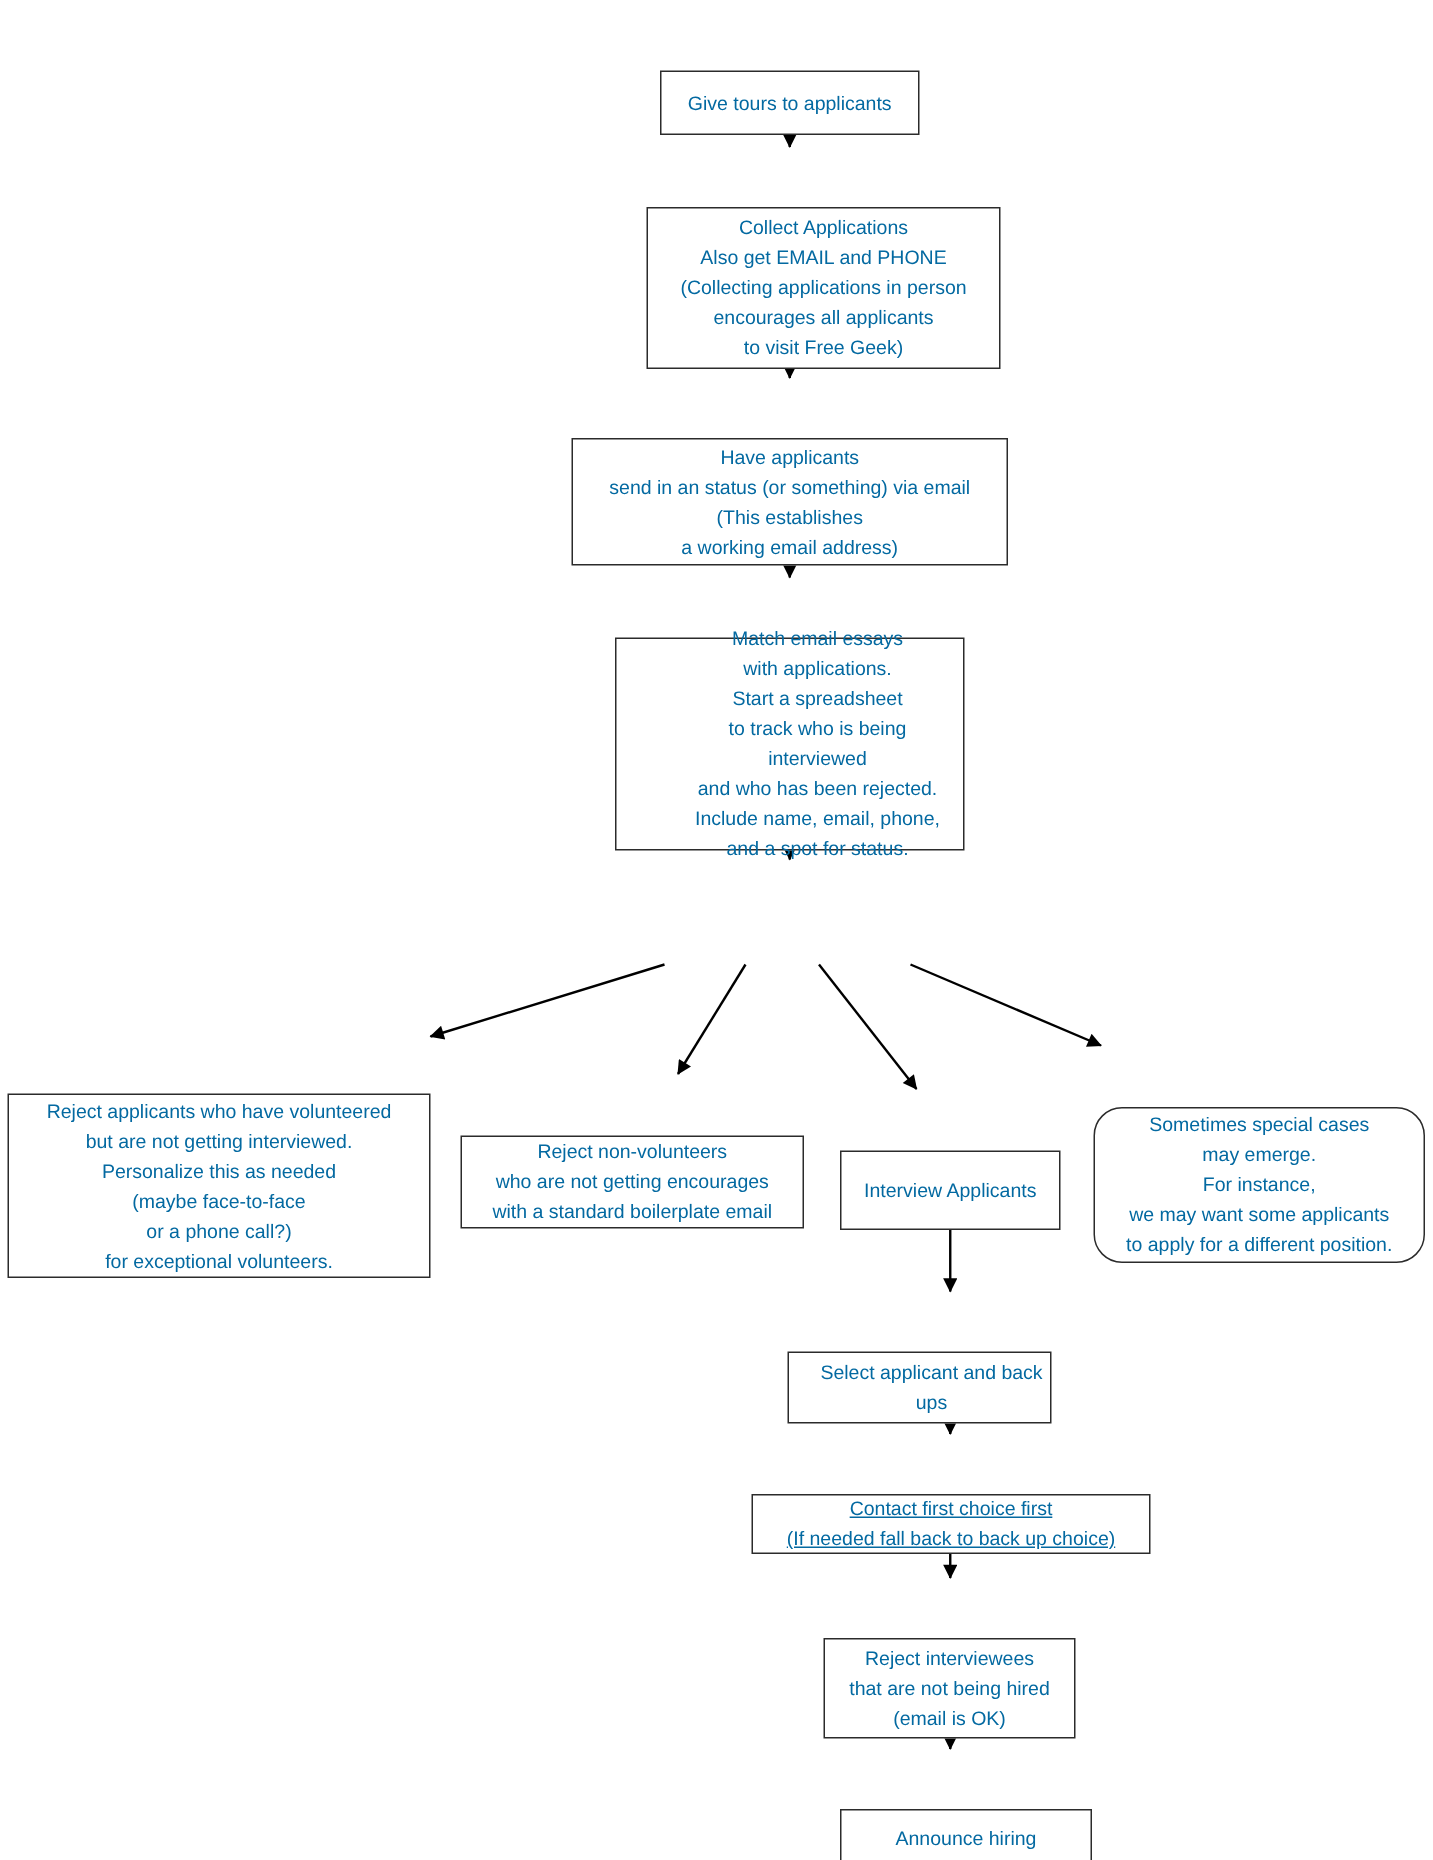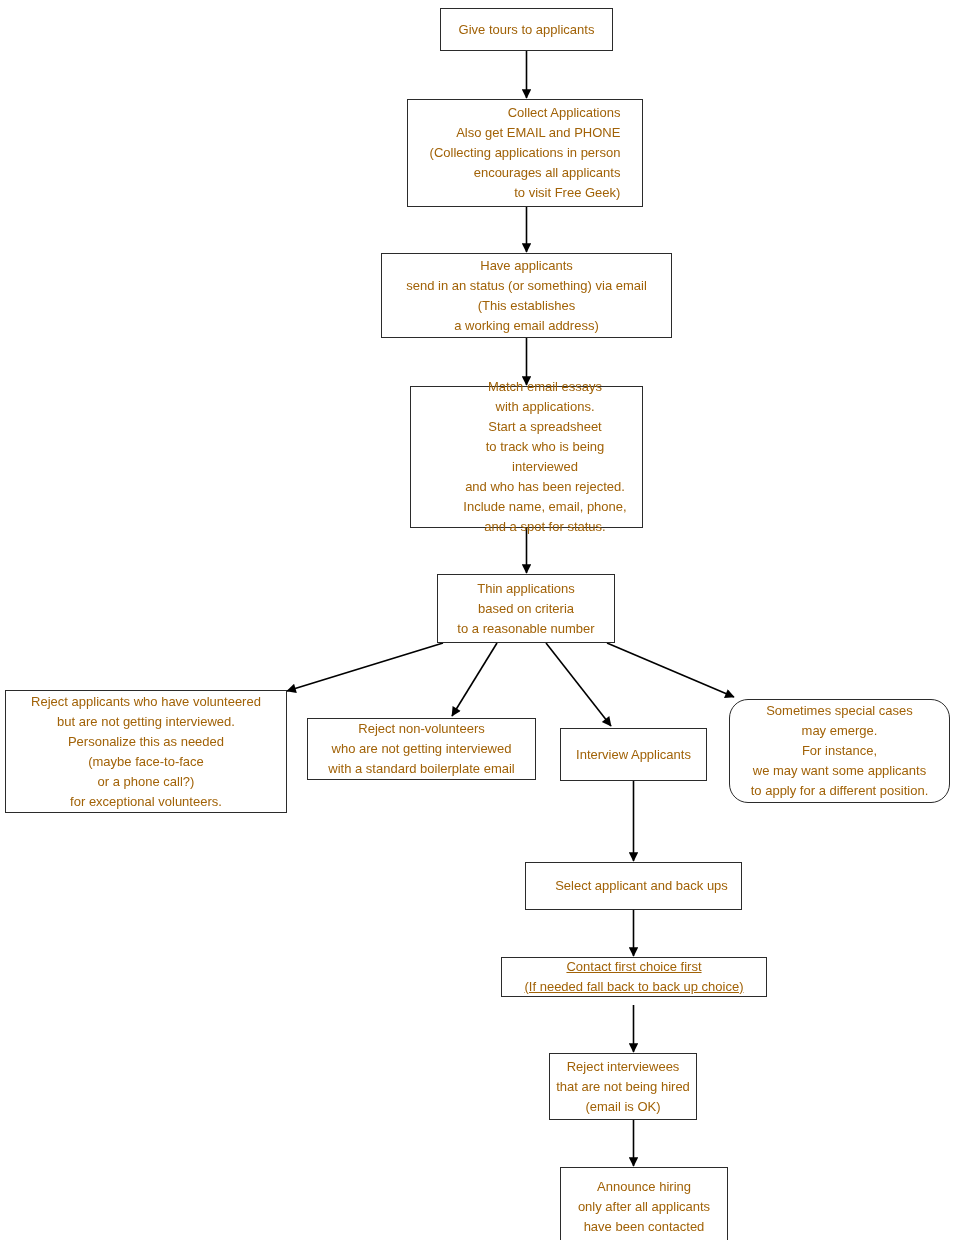--- a/index.html
+++ b/index.html
@@ -13,55 +13,56 @@
     width: 955px;
     height: 1240px;
     background: #ffffff;
     overflow: hidden;
   }
   .node {
     position: absolute;
     box-sizing: border-box;
     background: #ffffff;
     border: 1.5px solid #2b2b2b;
-    color: #a16207;
+    color: #0369a1;
     font-size: 13px;
     line-height: 20px;
     text-align: center;
     white-space: pre-line;
     display: flex;
     align-items: center;
     justify-content: center;
     padding: 2px 4px;
     z-index: 2;
+    margin-top: 39px;
   }
   #edges {
     position: absolute;
     top: 0;
     left: 0;
     z-index: 1;
     pointer-events: none;
   }
   #edges line {
     stroke: #000000;
     stroke-width: 1.6;
   }
   
   #n-give-tours          { left: 440px; top: 8px;    width: 173px; height: 43px;  }
-  #n-collect-apps        { left: 407px; top: 99px;   width: 236px; height: 108px; text-align: right; }
+  #n-collect-apps        { left: 431px; top: 99px;   width: 236px; height: 108px; }
   #n-send-essay          { left: 381px; top: 253px;  width: 291px; height: 85px;  }
   #n-match-essays        { left: 410px; top: 386px;  width: 233px; height: 142px; padding-left: 41px; }
   #n-thin-apps           { left: 437px; top: 574px;  width: 178px; height: 69px;  }
   #n-reject-volunteers   { left: 5px;   top: 690px;  width: 282px; height: 123px; }
   #n-reject-nonvolunteers{ left: 307px; top: 718px;  width: 229px; height: 62px;  }
   #n-interview           { left: 560px; top: 728px;  width: 147px; height: 53px;  }
   #n-special-cases       { left: 729px; top: 699px;  width: 221px; height: 104px; border-radius: 19px; }
-  #n-select-applicant    { left: 525px; top: 862px;  width: 217px; height: 48px; padding-left: 20px;  }
+  #n-select-applicant    { left: 525px; top: 862px;  width: 176px; height: 48px; padding-left: 20px;  }
   #n-contact-first       { left: 501px; top: 957px;  width: 266px; height: 40px; text-decoration: underline;  }
-  #n-reject-interviewees { left: 549px; top: 1053px; width: 148px; height: 67px;  }
+  #n-reject-interviewees { left: 549px; top: 1053px; width: 168px; height: 67px;  }
   #n-announce-hiring     { left: 560px; top: 1167px; width: 168px; height: 79px;  }
 </style>
 </head>
 <body>
 
 <div id="canvas">
 
   <svg id="edges" width="955" height="1240" viewBox="0 0 955 1240" aria-hidden="true">
     <defs>
       <marker id="arrowhead" viewBox="0 0 10 10" refX="9.3" refY="5" markerWidth="13" markerHeight="9.5" orient="auto" markerUnits="userSpaceOnUse">
@@ -92,31 +93,28 @@
 send in an status (or something) via email
 (This establishes
 a working email address)</div>
   <div class="node" id="n-match-essays">Match email essays
 with applications.
 Start a spreadsheet
 to track who is being interviewed
 and who has been rejected.
 Include name, email, phone,
 and a spot for status.</div>
-  <div class="node" id="n-thin-apps">Thin applications
-based on criteria
-to a reasonable number</div>
   <div class="node" id="n-reject-volunteers">Reject applicants who have volunteered
 but are not getting interviewed.
 Personalize this as needed
 (maybe face-to-face
 or a phone call?)
 for exceptional volunteers.</div>
   <div class="node" id="n-reject-nonvolunteers">Reject non-volunteers
-who are not getting interviewed
+who are not getting encourages
 with a standard boilerplate email</div>
   <div class="node" id="n-interview">Interview Applicants</div>
   <div class="node" id="n-special-cases">Sometimes special cases
 may emerge.
 For instance,
 we may want some applicants
 to apply for a different position.</div>
   <div class="node" id="n-select-applicant">Select applicant and back ups</div>
   <div class="node" id="n-contact-first">Contact first choice first
 (If needed fall back to back up choice)</div>

